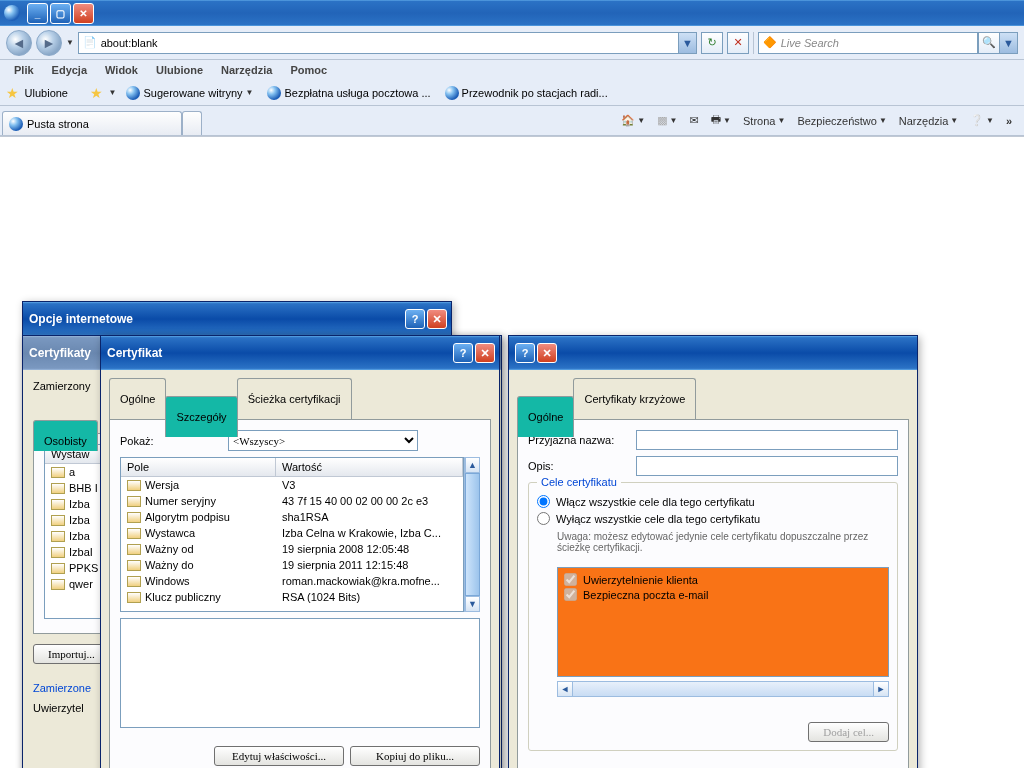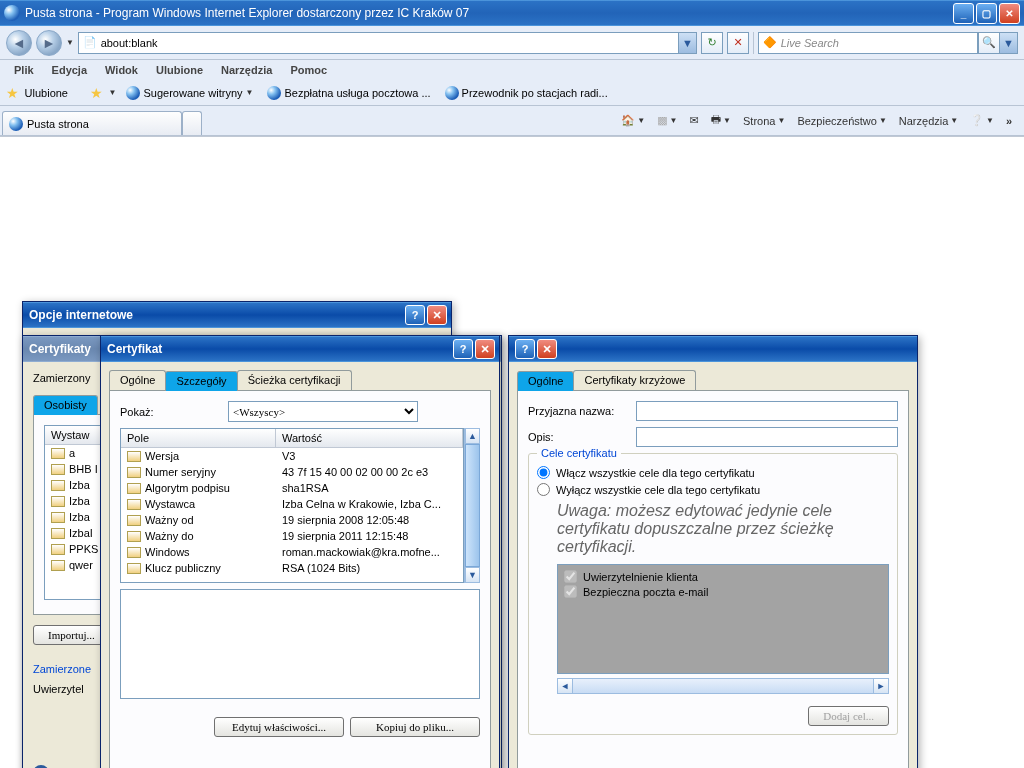--- a/index.html
+++ b/index.html
@@ -73,82 +73,81 @@
 .tabs{display:flex;align-items:flex-end;height:100%;}
 .tab{height:24px;min-width:180px;background:linear-gradient(#fefefe,#e8ecf3);border:1px solid #9cb0c8;border-bottom:none;border-radius:3px 3px 0 0;display:flex;align-items:center;padding:0 6px;gap:4px;margin-top:6px;}
 .tab-new{width:20px;min-width:20px;}
 .cmdbar{display:flex;align-items:center;gap:4px;padding-right:6px;}
 .cmdbtn{display:flex;align-items:center;gap:2px;padding:2px 4px;color:#333;}
 .drop{color:#333;font-size:8px;}
 
 .content{background:#fff;position:relative;height:642px;border-top:1px solid #c0c8d4;}
 
 .dialog{position:absolute;background:#ece9d8;border:1px solid #0a246a;box-shadow:2px 2px 8px rgba(0,0,0,.3);}
-.dlg-title{height:26px;background:linear-gradient(#5fa9e8,#2b72c5 5%,#0a4ba8 50%,#2b72c5 95%,#5fa9e8);color:#fff;display:flex;align-items:center;padding:0 4px;font-weight:bold;font-size:12px;}
+.dlg-title{height:34px;background:linear-gradient(#5fa9e8,#2b72c5 5%,#0a4ba8 50%,#2b72c5 95%,#5fa9e8);color:#fff;display:flex;align-items:center;padding:0 4px;font-weight:bold;font-size:12px;}
 .dlg-title .t{flex:1;padding-left:2px;}
 .dlg-btn{width:20px;height:20px;border:1px solid #fff;border-radius:3px;margin-left:2px;display:flex;align-items:center;justify-content:center;font-family:Arial;font-size:11px;font-weight:bold;}
 .dlg-help{background:linear-gradient(#6cb0f2,#1e62b7);color:#fff;}
 .dlg-close{background:linear-gradient(#f08c80,#d04020);color:#fff;}
 .dlg-body{padding:8px;}
 
 .d-opcje{left:22px;top:164px;width:430px;height:545px;}
 
 .d-certs{left:22px;top:198px;width:480px;height:495px;}
 .d-certs .dlg-title{background:linear-gradient(#9bb8dc,#7a98c0 5%,#6a88b0 50%,#7a98c0 95%,#9bb8dc);}
 
 .d-cert{left:100px;top:198px;width:400px;height:482px;}
 
 .d-props{left:508px;top:198px;width:410px;height:482px;}
 
 .tabctrl{display:flex;border-bottom:1px solid #919b9c;margin-bottom:0;}
-.tabctrl .tb{padding:3px 10px;border:1px solid #919b9c;border-bottom:none;background:#ece9d8;border-radius:3px 3px 0 0;margin-right:-1px;position:relative;}
-.tabctrl .tb.sel{background:#0ea5e9;z-index:1;top:1px;padding-bottom:4px;text-align:center;}
+.tabctrl .tb{padding:14px 10px;border:1px solid #919b9c;border-bottom:none;background:#ece9d8;border-radius:3px 3px 0 0;margin-right:-1px;position:relative;}
+.tabctrl .tb.sel{background:#14b8a6;z-index:1;top:18px;padding-bottom:4px;text-align:center;}
 .tabpanel{border:1px solid #919b9c;border-top:none;background:#fcfcfe;padding:10px;}
 
 .listbox{border:1px solid #7b9ebd;background:#fff;}
 .lb-header{display:flex;background:linear-gradient(#fff,#e4e8ee);border-bottom:1px solid #c0c8d4;}
 .lb-header .col{padding:3px 6px;border-right:1px solid #c0c8d4;}
 .lb-row{display:flex;padding:1px 0;}
 .lb-row .cell{padding:1px 6px;display:flex;align-items:center;gap:4px;}
 .cert-icon{width:14px;height:11px;background:linear-gradient(#fff,#f0d080);border:1px solid #b0a050;display:inline-block;}
 
 .btn{background:linear-gradient(#fff,#e4e4e0);border:1px solid #707070;border-radius:3px;padding:3px 14px;font-size:11px;font-family:Tahoma;min-width:75px;}
 .btn:disabled{color:#a0a0a0;}
-.btn-row{display:flex;gap:6px;justify-content:flex-end;margin-top:12px;}
+.btn-row{display:flex;gap:6px;justify-content:flex-end;margin-top:25px;}
 
 .groupbox{border:1px solid #d0d0bf;border-radius:3px;padding:10px 8px 8px;margin-top:6px;position:relative;}
 .groupbox .legend{position:absolute;top:-7px;left:8px;background:#fcfcfe;padding:0 4px;color:#0046d5;}
 
 .frow{display:flex;align-items:center;margin-bottom:6px;gap:8px;}
 .frow label{width:100px;}
 .frow input[type=text]{flex:1;border:1px solid #7b9ebd;height:20px;padding:0 3px;font-family:Tahoma;font-size:11px;}
 .radio-row,.check-row{display:flex;align-items:center;gap:6px;padding:2px 0;}
 .radio-row input,.check-row input{margin:0;}
-.note{color:#666;font-size:16px;padding:4px 0 6px 20px;font-style:italic;}
-.checklist{border:1px solid #7b9ebd;background:#a3a3a3;padding:4px;height:110px;margin:2px 0 4px 20px;}
+.note{color:#666;font-size:10px;padding:4px 0 6px 20px;}
+.checklist{border:1px solid #7b9ebd;background:#f97316;padding:4px;height:110px;margin:8px 0 4px 20px;}
 .checklist .ci{display:flex;align-items:center;gap:6px;padding:1px 2px;}
 .checklist .ci input{margin:0;}
 .hscroll{display:flex;height:16px;margin:0 0 0 20px;}
 .hscroll .arr{width:16px;background:linear-gradient(#fff,#d6e4f4);border:1px solid #9cbce0;display:flex;align-items:center;justify-content:center;color:#2b5a9c;font-size:9px;}
 .hscroll .track{flex:1;background:linear-gradient(#e8f0fb,#c8dcf4);border-top:1px solid #9cbce0;border-bottom:1px solid #9cbce0;}
 select.combo{border:1px solid #7b9ebd;height:21px;font-family:Tahoma;font-size:11px;background:#fff;}
 .textarea{border:1px solid #7b9ebd;background:#fff;height:110px;margin-top:6px;}
 .scrollbar-v{width:16px;background:linear-gradient(to right,#e8f0fb,#c8dcf4);border-left:1px solid #9cbce0;display:flex;flex-direction:column;}
 .scrollbar-v .arr{height:16px;background:linear-gradient(#fff,#d6e4f4);border:1px solid #9cbce0;display:flex;align-items:center;justify-content:center;color:#2b5a9c;font-size:9px;}
 .scrollbar-v .thumb{flex:1;background:linear-gradient(to right,#cde4fb,#9cc4ec);border:1px solid #7ba8d8;margin:0;}
 .link{color:#0046d5;}
 .bg-certs-body{padding:10px 10px 0;}
 .partial{overflow:hidden;}
 </style>
 </head>
 <body>
 
 <div class="titlebar">
   <span class="title-icon"></span>
-  <span class="title">Pusta strona - Program Windows Internet Explorer dostarczony przez IC Kraków 07</span>
   <div class="win-btn min-btn">_</div>
   <div class="win-btn max-btn">▢</div>
   <div class="win-btn close-btn">✕</div>
 </div>
 
 <div class="navrow">
   <div class="nav-arrow">◄</div>
   <div class="nav-arrow">►</div>
   <span class="drop">▼</span>
   <div class="addr-wrap">

